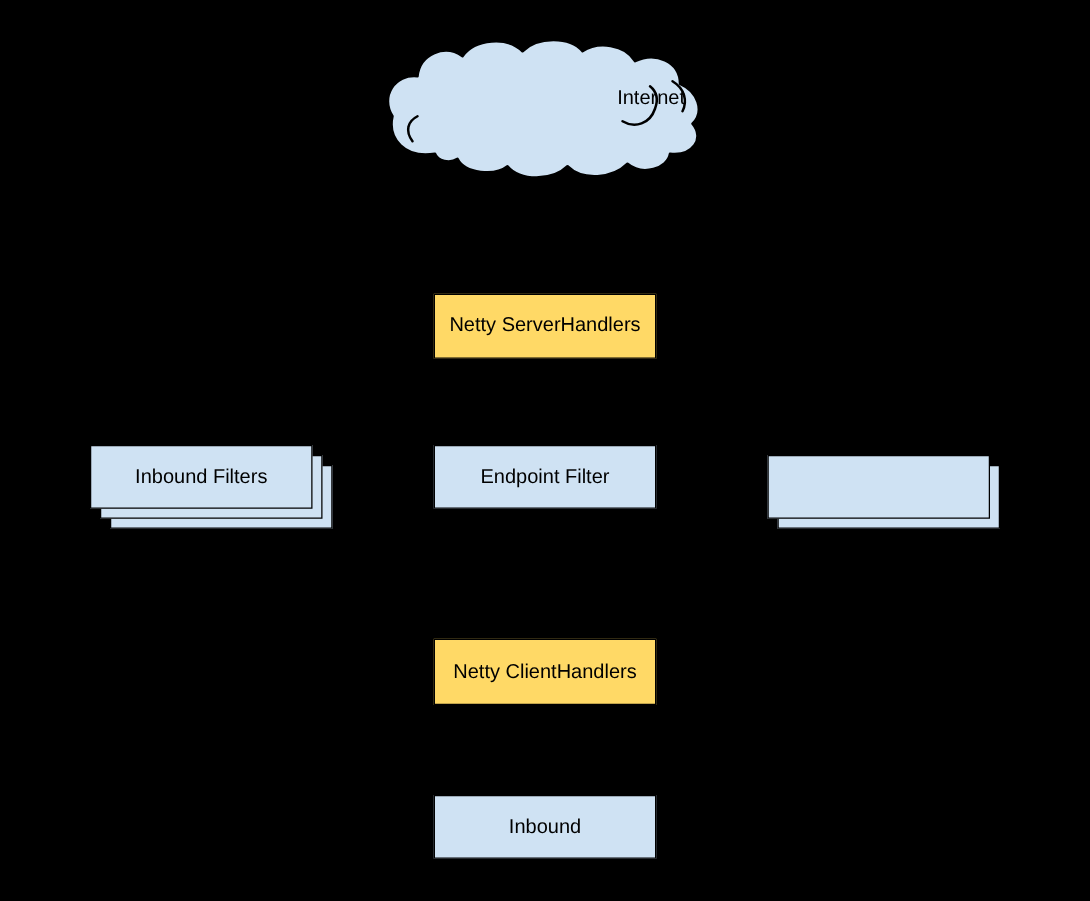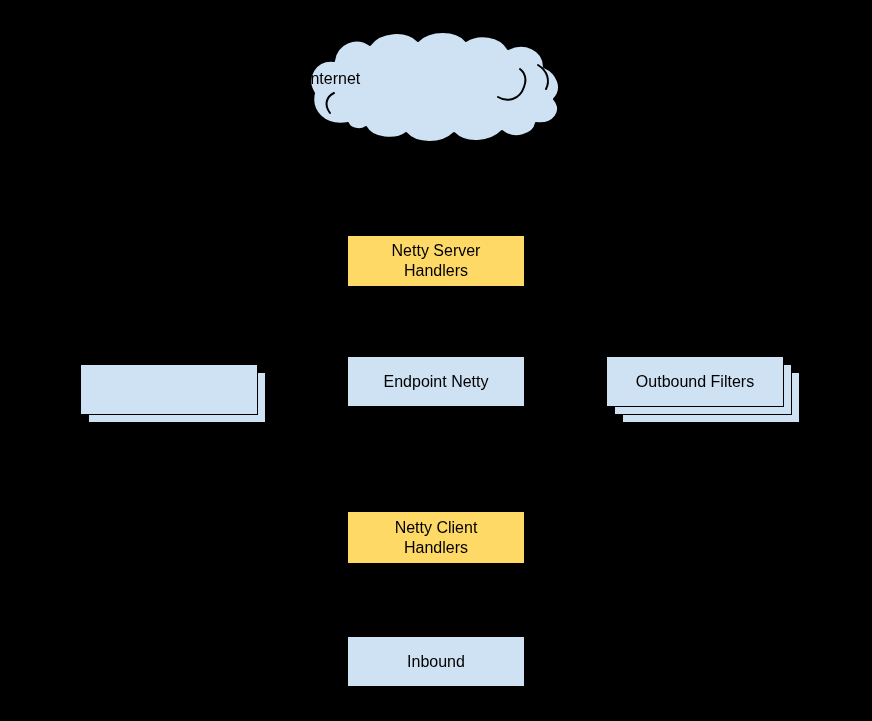--- a/index.html
+++ b/index.html
@@ -41,31 +41,30 @@
     fill: none;
     stroke: var(--stroke, #000);
     stroke-width: 2;
     stroke-linecap: round;
   }
   .cloud-label {
     position: absolute;
     left: 0;
     top: 40px;
     width: 242px;
-    text-align: left;
+    text-align: right;
     font-size: 16px;
     line-height: 20px;
   }
   
   .node {
     position: absolute;
     box-sizing: border-box;
     border: 1.5px solid var(--stroke, #000);
     display: flex;
-    flex-direction: column;
     align-items: center;
     justify-content: center;
     text-align: center;
     font-size: 16px;
     line-height: 20px;
   }
   .node.yellow { background: var(--handler-fill, #FFD966); }
   .node.blue   { background: var(--filter-fill, #CFE2F3); }
 
   #netty-server { left: 347px; top: 235px; width: 178px; height: 52px; }
@@ -125,32 +124,32 @@
   </figure>
 
   <div class="node yellow" id="netty-server">
     <span>Netty Server</span>
     <span>Handlers</span>
   </div>
 
   <div class="stack" id="inbound-stack">
     <div class="layer back"></div>
     <div class="layer mid"></div>
+    <div class="node blue front">
+      <span>Inbound Filters</span>
+    </div>
   </div>
 
   <div class="node blue" id="endpoint">
-    <span>Endpoint Netty</span>
+    <span>Endpoint Filter</span>
   </div>
 
   <div class="stack" id="outbound-stack">
     <div class="layer back"></div>
     <div class="layer mid"></div>
-    <div class="node blue front">
-      <span>Outbound Filters</span>
-    </div>
   </div>
 
   <div class="node yellow" id="netty-client">
     <span>Netty Client</span>
     <span>Handlers</span>
   </div>
 
   <div class="node blue" id="origin">
     <span>Inbound</span>
   </div>

